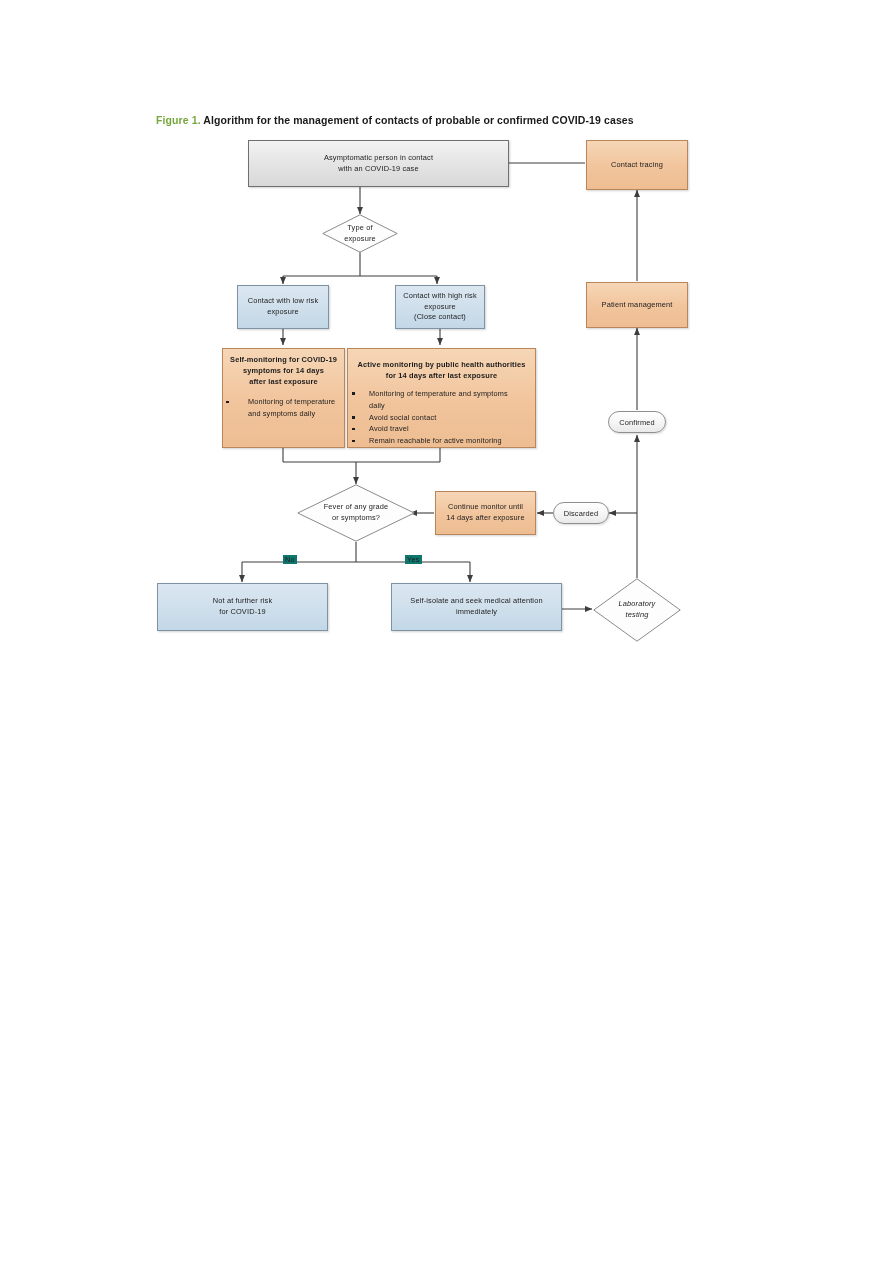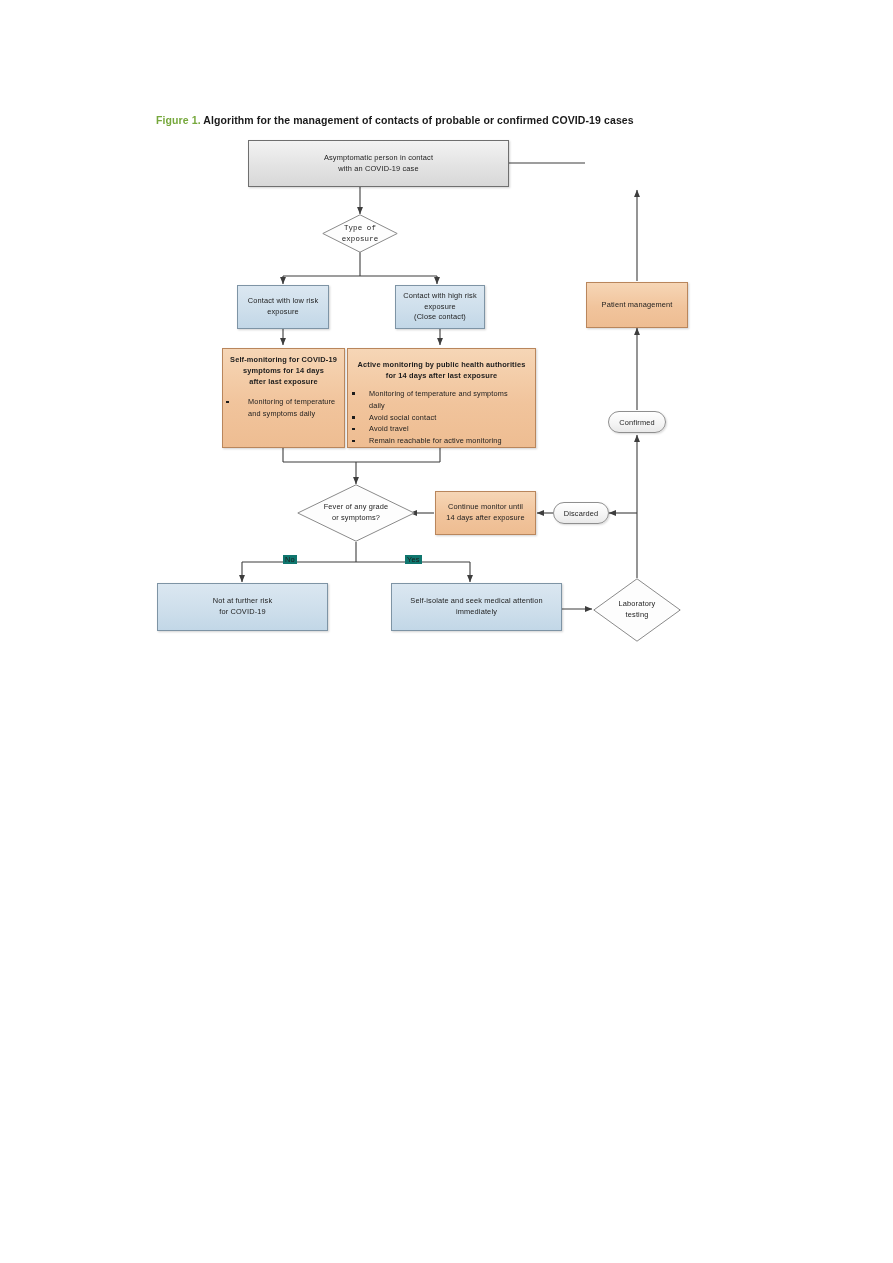--- a/index.html
+++ b/index.html
@@ -214,22 +214,25 @@
     </g>
   </svg>
 
   <div class="node box gray" style="left:248px; top:140px; width:261px; height:47px;justify-content:center;">
     <div class="boxtext">
       <div>Asymptomatic person in contact</div>
       <div>with an COVID-19 case</div>
     </div>
   </div>
 
-
-  <div class="diamond" style="left:322px; top:214px; width:76px; height:39px;font-family:Liberation Mono, monospace;">
+  <div class="node box orange" style="left:586px; top:140px; width:102px; height:50px;">
+    <div class="boxtext">Contact tracing</div>
+  </div>
+
+  <div class="diamond" style="left:322px; top:214px; width:76px; height:39px;">
     <svg class="dshape" viewBox="0 0 76 39" preserveAspectRatio="none">
       <polygon points="38,0.8 75.2,19.5 38,38.2 0.8,19.5" fill="#fdfdfd" stroke="#8a8a8a" stroke-width="1"></polygon>
     </svg>
     <div class="dlabel">
       <div>Type of</div>
       <div>exposure</div>
     </div>
   </div>
 
   <div class="node box blue" style="left:237px; top:285px; width:92px; height:44px;">
@@ -299,21 +302,21 @@
     </div>
   </div>
 
   <div class="node box blue" style="left:391px; top:583px; width:171px; height:48px;">
     <div class="boxtext">
       <div>Self-isolate and seek medical attention</div>
       <div>immediately</div>
     </div>
   </div>
 
-  <div class="diamond" style="left:593px; top:578px; width:88px; height:64px;">
+  <div class="diamond" style="left:593px; top:578px; width:88px; height:64px;font-style:italic;">
     <svg class="dshape" viewBox="0 0 88 64" preserveAspectRatio="none">
       <polygon points="44,0.8 87.2,32 44,63.2 0.8,32" fill="#fdfdfd" stroke="#8a8a8a" stroke-width="1"></polygon>
     </svg>
     <div class="dlabel">
       <div>Laboratory</div>
       <div>testing</div>
     </div>
   </div>
 
   <div class="pill" style="left:608px; top:411px; width:58px; height:22px;">

